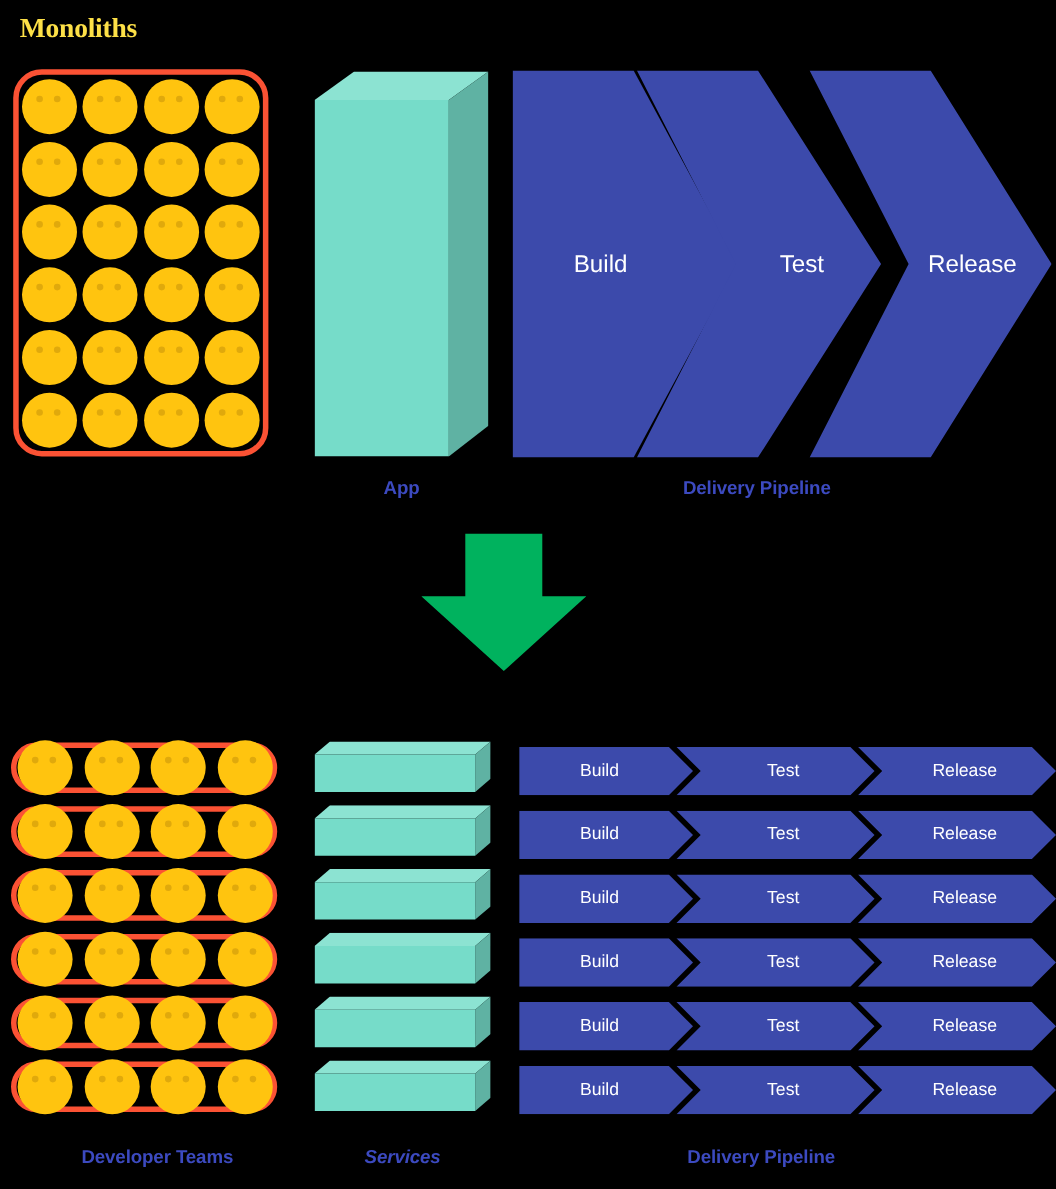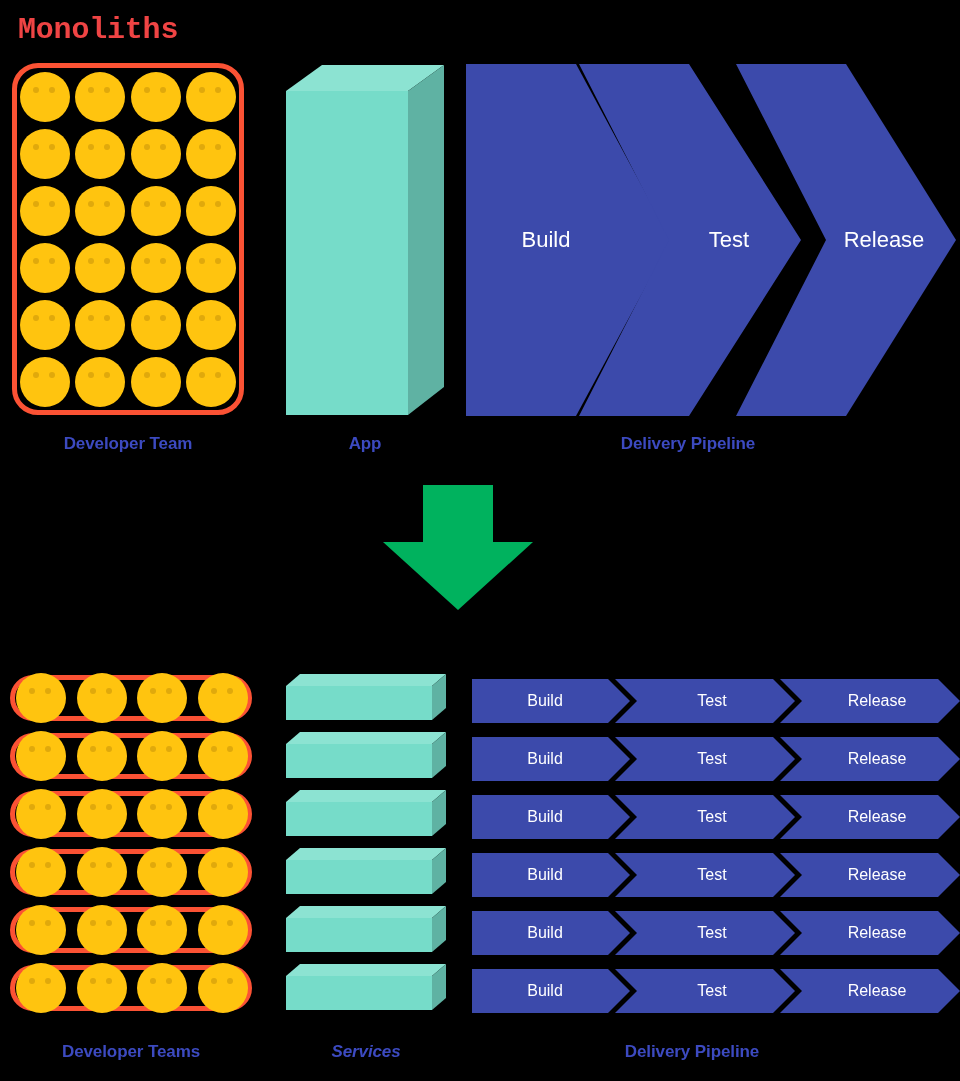--- a/index.html
+++ b/index.html
@@ -19,25 +19,25 @@
     position: absolute;
     left: 0; top: 0;
     width: 960px;
     height: 1081px;
     background: #000000;
   }
 
   
   .section-title {
     position: absolute;
-    font-family: Liberation Mono, monospace;
+    font-family: Liberation Serif, serif;
     font-weight: bold;
-    font-size: 30px;
+    font-size: 25px;
     letter-spacing: -0.2px;
-    color: #ef4444;
+    color: #fde047;
     white-space: nowrap;
   }
   #title-monoliths { left: 18px; top: 13px; }
   #title-microservices { left: 18px; top: 622px; }
 
   
   .caption {
     position: absolute;
     font-family: "Liberation Sans", sans-serif;
     font-weight: bold;
@@ -282,21 +282,20 @@
           <span class="eye l"></span>
           <span class="eye r"></span>
         </div>
       <div class="face">
           <span class="eye l"></span>
           <span class="eye r"></span>
         </div>
     </div>
   </div>
 
-  <div class="caption" style="left:12px; top:434px; width:232px;">Developer Team</div>
 
   <div id="mono-app">
     <svg width="158" height="350" viewBox="0 0 158 350">
 
       <polygon points="0,26 36,0 158,0 122,26" fill="#8ce3d2"></polygon>
 
       <polygon points="122,26 158,0 158,322 122,350" fill="#5fb2a3"></polygon>
 
       <polygon points="0,26 122,26 122,350 0,350" fill="#76dcc9"></polygon>
     </svg>
@@ -441,21 +440,21 @@
           <span class="eye l"></span>
           <span class="eye r"></span>
         </div>
       <div class="face">
           <span class="eye l"></span>
           <span class="eye r"></span>
         </div>
     </div>
   </div>
 
-  <div class="caption" style="left:10px; top:1042px; width:242px;">Developer Teams</div>
+  <div class="caption" style="left:22px; top:1042px; width:242px;">Developer Teams</div>
 
   <div class="ms-service" style="top:674px;">
     <svg width="160" height="52" viewBox="0 0 160 52">
       <polygon points="0,12 14,0 160,0 146,12" fill="#8ce3d2"></polygon>
       <polygon points="146,12 160,0 160,34 146,46" fill="#5fb2a3"></polygon>
       <polygon points="0,12 146,12 146,46 0,46" fill="#76dcc9"></polygon>
     </svg>
   </div>
   <div class="ms-service" style="top:732px;">
     <svg width="160" height="52" viewBox="0 0 160 52">

